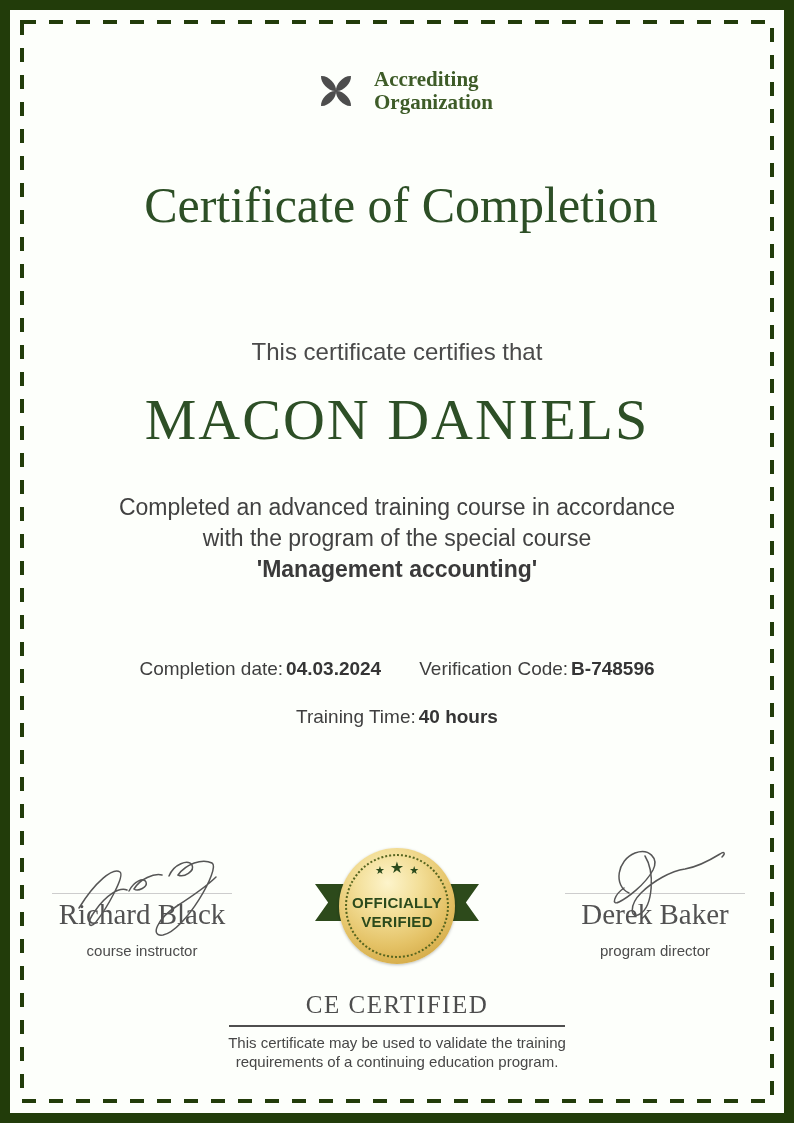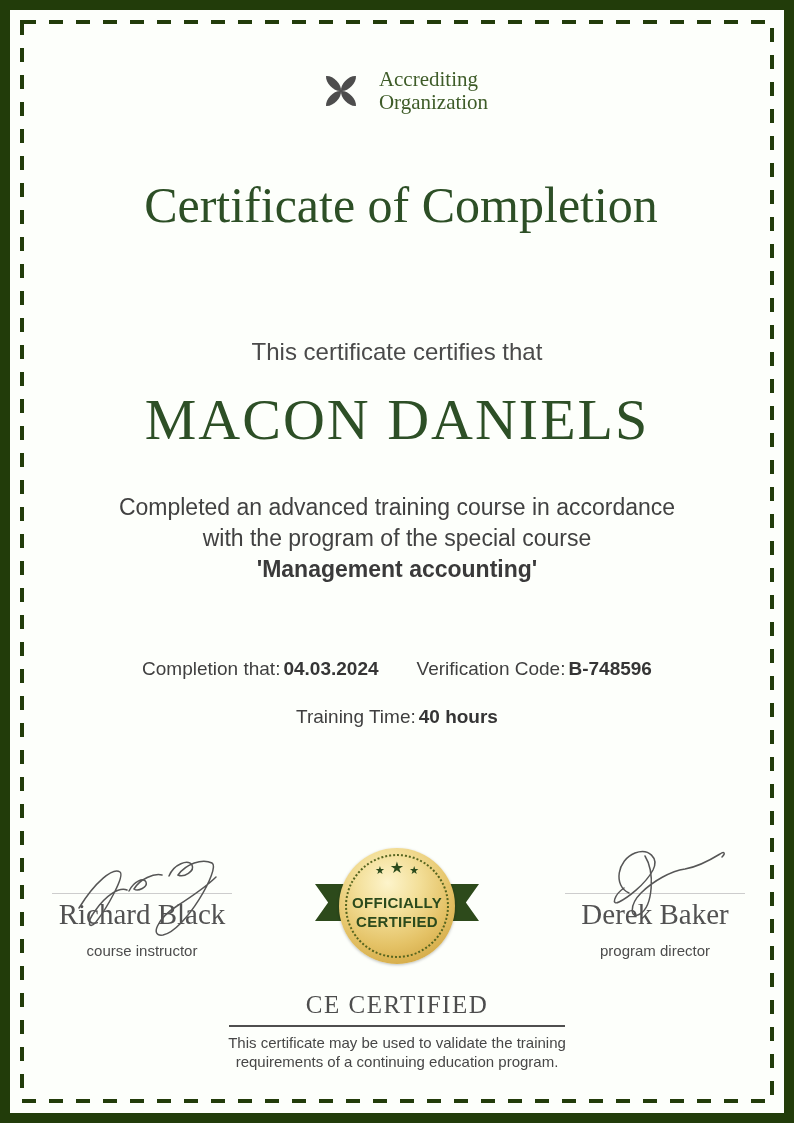--- a/index.html
+++ b/index.html
@@ -4,21 +4,21 @@
 <style>
   * { margin:0; padding:0; box-sizing:border-box; }
   html,body { width:794px; height:1123px; }
   body { font-family:"Liberation Sans", sans-serif; }
 
   .certificate { position:relative; width:794px; height:1123px; background:#fdfffb; overflow:hidden; }
   .solid-frame { position:absolute; inset:0; border:10px solid #223c0a; pointer-events:none; }
   .dashed-frame { position:absolute; inset:0; pointer-events:none; }
 
   
-  .logo { position:absolute; top:68px; left:12px; right:0; display:flex; justify-content:center; align-items:center; gap:15px; }
+  .logo { position:absolute; top:68px; left:12px; right:0; display:flex; justify-content:center; align-items:center; gap:15px;font-weight:bold; }
   .logo-icon { width:46px; height:46px; }
   .logo-name { font-family:"Liberation Serif", serif; font-size:21px; line-height:23px; color:#3e5c28; }
 
   
   .title { position:absolute; top:176px; width:100%; text-align:center;
            font-family:"Liberation Serif", serif; font-size:50px; color:#2d4f26;padding-left:8px; }
   .subtitle { position:absolute; top:338px; width:100%; text-align:center; font-size:24px; color:#4a4a4a; }
   .recipient { position:absolute; top:386px; width:100%; text-align:center;
                font-family:"Liberation Serif", serif; font-size:58px; letter-spacing:2px; color:#2d4f26; }
 
@@ -92,21 +92,21 @@
   <div class="recipient">MACON DANIELS</div>
 
   <div class="desc">
     <div>Completed an advanced training course in accordance</div>
     <div>with the program of the special course</div>
     <div class="course">'Management accounting'</div>
   </div>
 
   <div class="details-row r1">
     <div>
-      <span>Completion that:</span><span class="detail-value">04.03.2024</span>
+      <span>Completion date:</span><span class="detail-value">04.03.2024</span>
     </div>
     <div>
       <span>Verification Code:</span><span class="detail-value">B-748596</span>
     </div>
   </div>
   <div class="details-row r2">
     <div>
       <span>Training Time:</span><span class="detail-value">40 hours</span>
     </div>
   </div>
@@ -126,21 +126,21 @@
     <div class="ribbon"></div>
     <div class="badge-circle">
       <div class="badge-dots"></div>
       <div class="badge-stars">
         <span class="s-side">★</span>
         <span class="s-mid">★</span>
         <span class="s-side">★</span>
       </div>
       <div class="badge-label">
         <div>OFFICIALLY</div>
-        <div>CERTIFIED</div>
+        <div>VERIFIED</div>
       </div>
     </div>
   </div>
 
   <div class="sig-block right">
     <svg class="sig-svg" style="top:2px; left:12px;" width="160" height="95" viewBox="0 0 160 95">
       <path d="M52 55 C36 48 40 22 58 15 C72 10 82 20 76 32 C68 47 50 60 42 64 C34 68 37 57 47 50"></path>
       <path d="M68 18 C78 34 76 68 63 76 C53 82 52 67 64 55 C76 43 94 33 108 31 C120 29 130 24 143 16 C147 13 149 15 145 19"></path>
     </svg>
     <div class="sig-line"></div>

